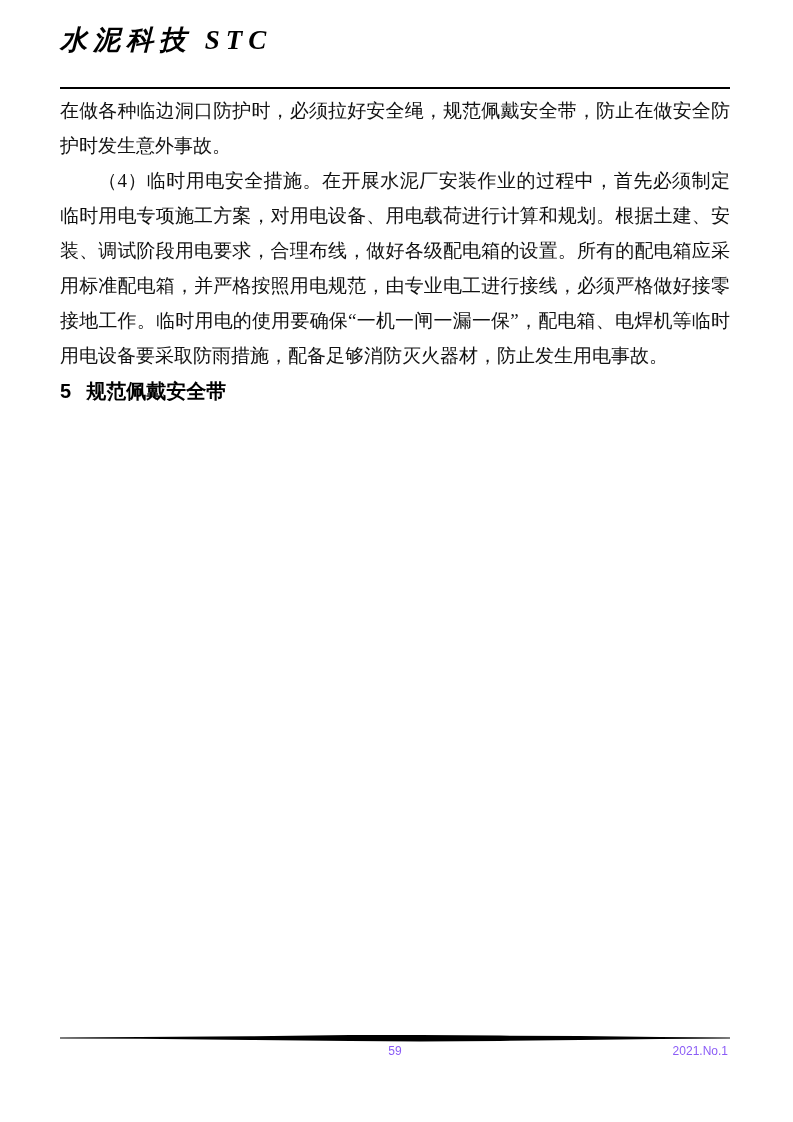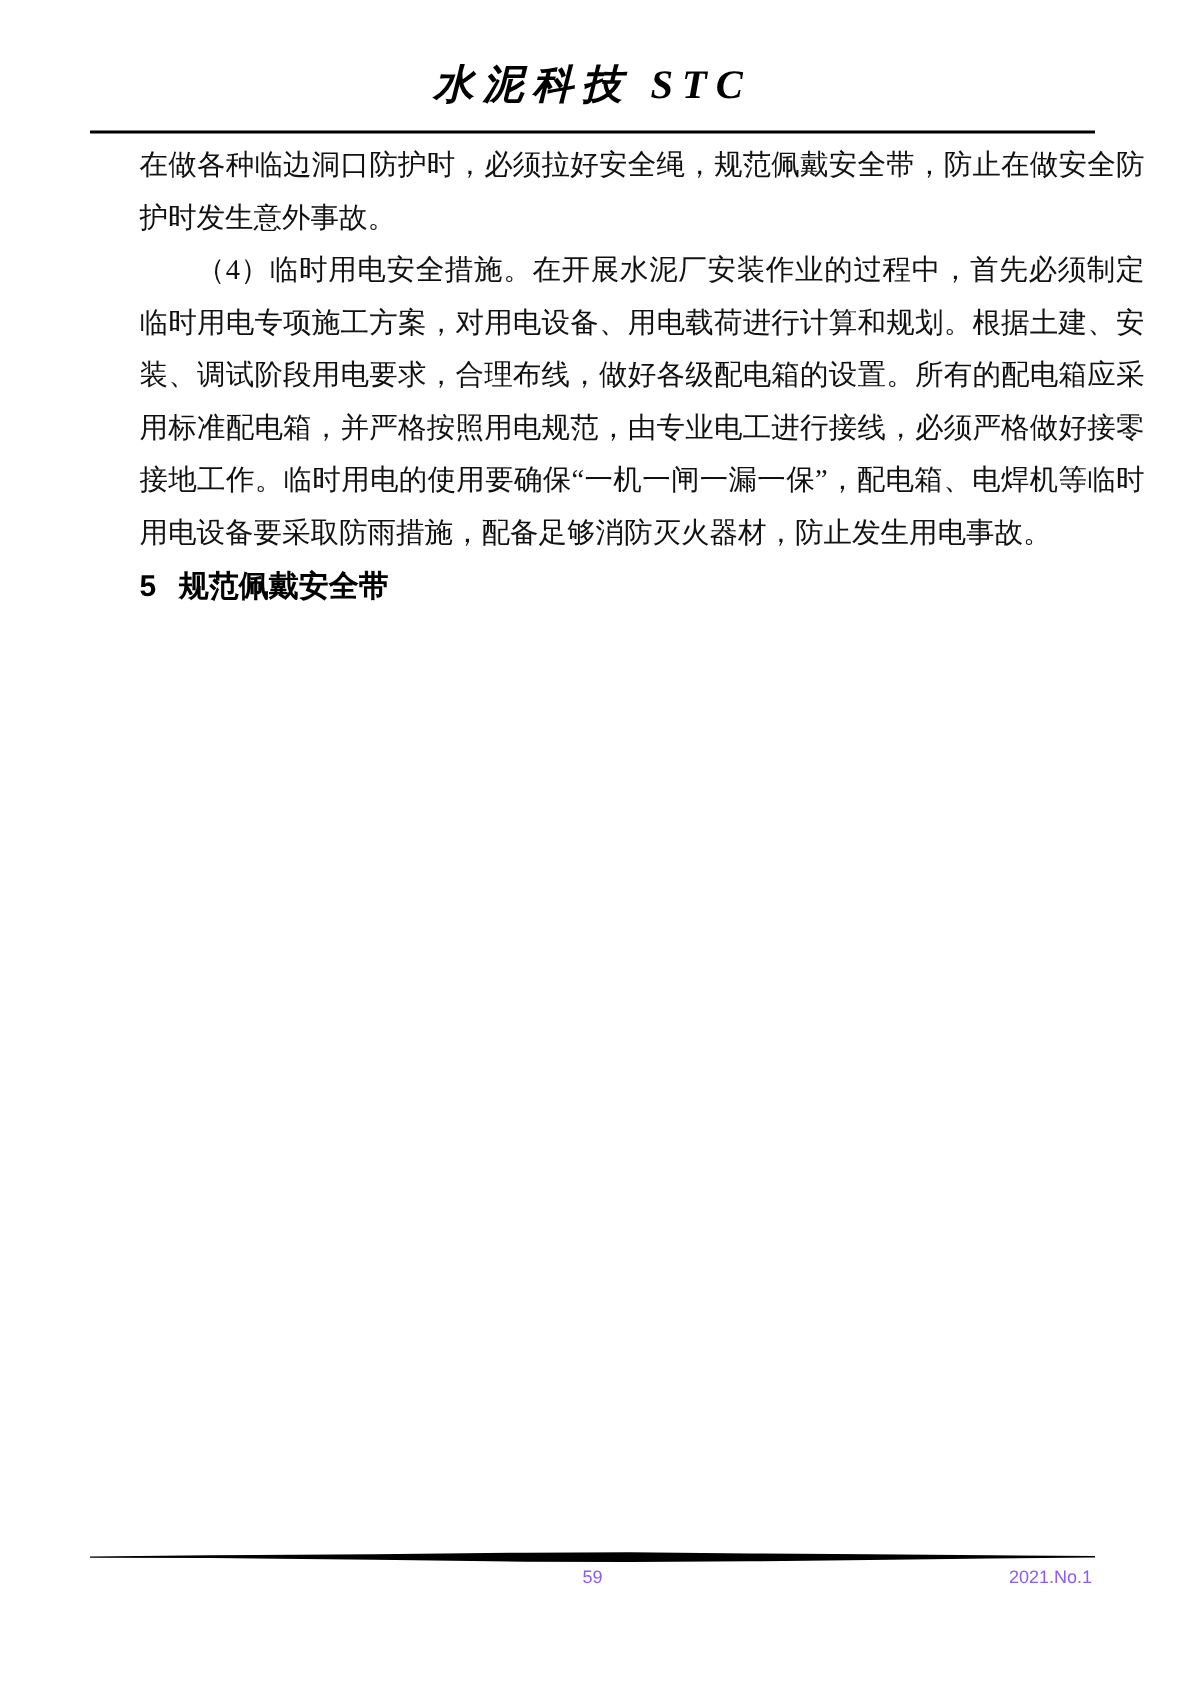--- a/index.html
+++ b/index.html
@@ -12,24 +12,24 @@
     width: 793px;
     height: 1122px;
     background: #ffffff;
     color: #111111;
     overflow: hidden;
     font-family: "Liberation Serif", "DejaVu Serif", serif;
   }
   
   .journal-header {
     position: absolute;
-    top: 38px;
+    top: 22px;
     left: 60px;
     width: 670px;
-    text-align: center;
+    text-align: left;
   }
   .journal-title {
     font-family: "Liberation Serif", "DejaVu Serif", serif;
     font-style: italic;
     font-weight: bold;
     font-size: 27px;
     letter-spacing: 6px;
     color: #000000;
     white-space: nowrap;
   }
@@ -44,21 +44,20 @@
   
   .article-body {
     position: absolute;
     top: 93px;
     left: 60px;
     width: 670px;
     font-size: 19px;
     line-height: 35px;
     text-align: justify;
     color: #111111;
-    margin-left: 33px;
   }
   .article-body p {
     margin: 0;
   }
   .article-body p.indent {
     text-indent: 2em;
   }
   .section-heading {
     font-family: "Liberation Sans", "DejaVu Sans", sans-serif;
     font-weight: bold;

